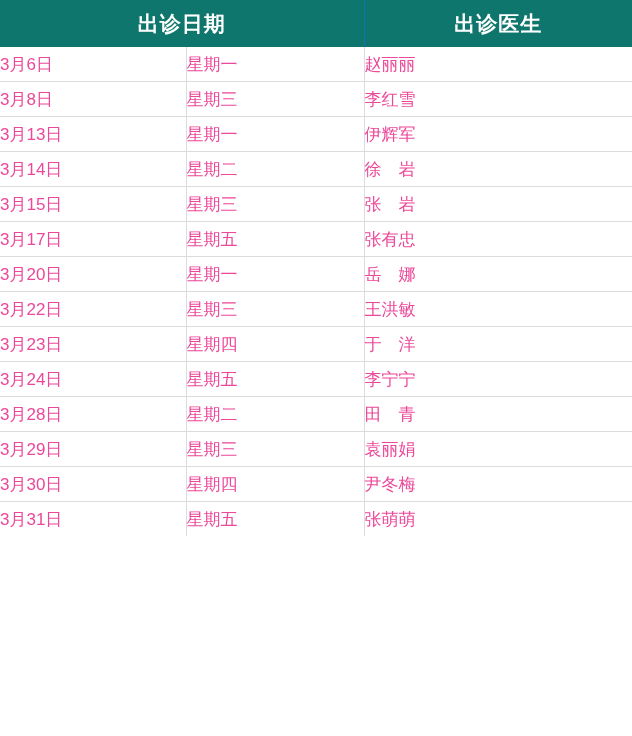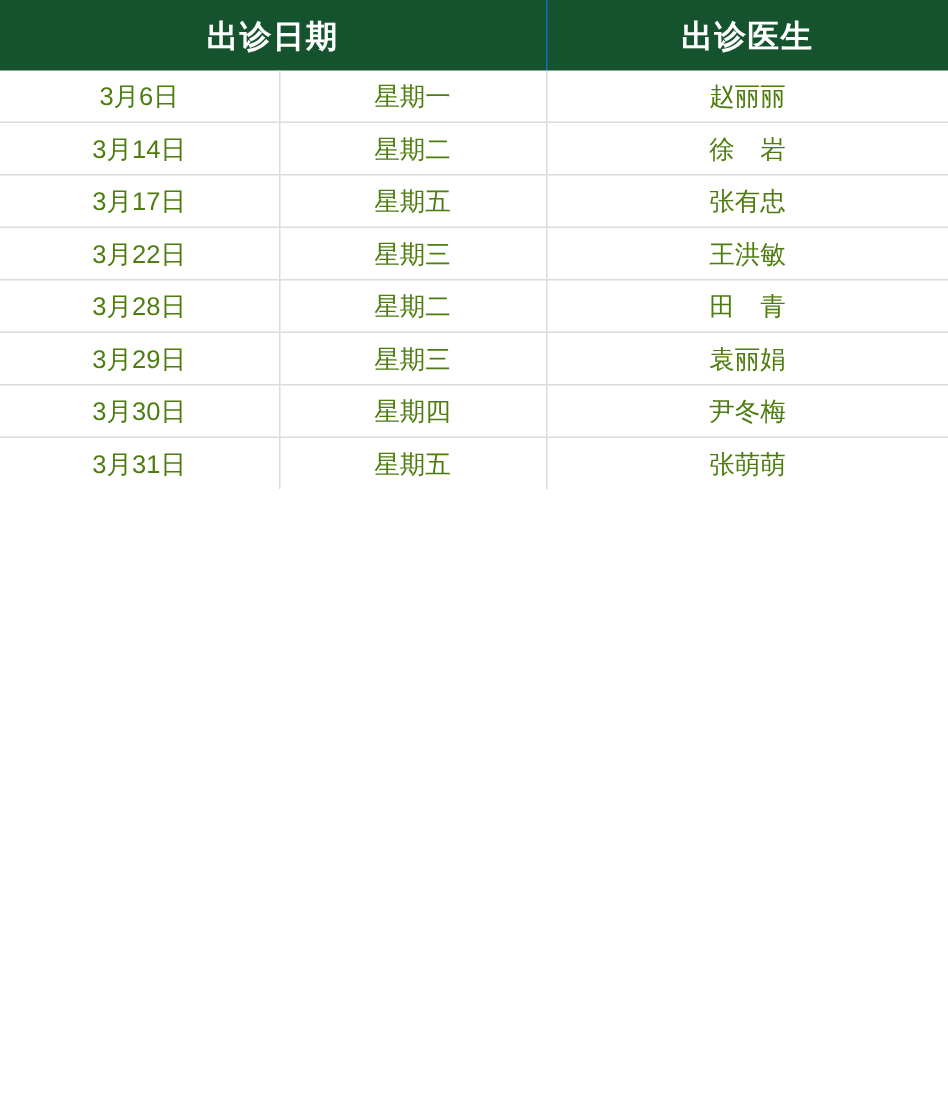--- a/index.html
+++ b/index.html
@@ -16,43 +16,42 @@
   .schedule-table {
     width: 632px;
     border-collapse: collapse;
     table-layout: fixed;
   }
   .schedule-table col.col-date { width: 186px; }
   .schedule-table col.col-weekday { width: 178px; }
   .schedule-table col.col-doctor { width: 268px; }
 
   .schedule-table thead th {
-    background: #14532d;
+    background: #0f766e;
     color: #ffffff;
     font-size: 21px;
     font-weight: bold;
     letter-spacing: 1px;
     height: 47px;
     padding: 0;
     text-align: center;
     vertical-align: middle;
     border: none;
   }
   .schedule-table thead th.head-date {
     border-right: 1px solid #1271bd;
   }
 
   .schedule-table tbody td {
     height: 34px;
     padding: 0;
     font-size: 17px;
-    text-align: center;
     vertical-align: middle;
     border-bottom: 1px solid #dcdcdc;
-    color: #4d7c0f;
+    color: #ec4899;
   }
   .schedule-table tbody td.cell-date {
     border-right: 1px solid #dcdcdc;
   }
   .schedule-table tbody td.cell-weekday {
     border-right: 1px solid #dcdcdc;
   }
   .schedule-table tbody tr:last-child td {
     border-bottom: none;
   }
@@ -72,33 +71,63 @@
       <th class="head-doctor">出诊医生</th>
     </tr>
   </thead>
   <tbody id="schedule-body">
       <tr>
         <td class="cell-date">3月6日</td>
         <td class="cell-weekday">星期一</td>
         <td class="cell-doctor">赵丽丽</td>
       </tr>
       <tr>
+        <td class="cell-date">3月8日</td>
+        <td class="cell-weekday">星期三</td>
+        <td class="cell-doctor">李红雪</td>
+      </tr>
+      <tr>
+        <td class="cell-date">3月13日</td>
+        <td class="cell-weekday">星期一</td>
+        <td class="cell-doctor">伊辉军</td>
+      </tr>
+      <tr>
         <td class="cell-date">3月14日</td>
         <td class="cell-weekday">星期二</td>
         <td class="cell-doctor">徐　岩</td>
+      </tr>
+      <tr>
+        <td class="cell-date">3月15日</td>
+        <td class="cell-weekday">星期三</td>
+        <td class="cell-doctor">张　岩</td>
       </tr>
       <tr>
         <td class="cell-date">3月17日</td>
         <td class="cell-weekday">星期五</td>
         <td class="cell-doctor">张有忠</td>
       </tr>
       <tr>
+        <td class="cell-date">3月20日</td>
+        <td class="cell-weekday">星期一</td>
+        <td class="cell-doctor">岳　娜</td>
+      </tr>
+      <tr>
         <td class="cell-date">3月22日</td>
         <td class="cell-weekday">星期三</td>
         <td class="cell-doctor">王洪敏</td>
+      </tr>
+      <tr>
+        <td class="cell-date">3月23日</td>
+        <td class="cell-weekday">星期四</td>
+        <td class="cell-doctor">于　洋</td>
+      </tr>
+      <tr>
+        <td class="cell-date">3月24日</td>
+        <td class="cell-weekday">星期五</td>
+        <td class="cell-doctor">李宁宁</td>
       </tr>
       <tr>
         <td class="cell-date">3月28日</td>
         <td class="cell-weekday">星期二</td>
         <td class="cell-doctor">田　青</td>
       </tr>
       <tr>
         <td class="cell-date">3月29日</td>
         <td class="cell-weekday">星期三</td>
         <td class="cell-doctor">袁丽娟</td>

